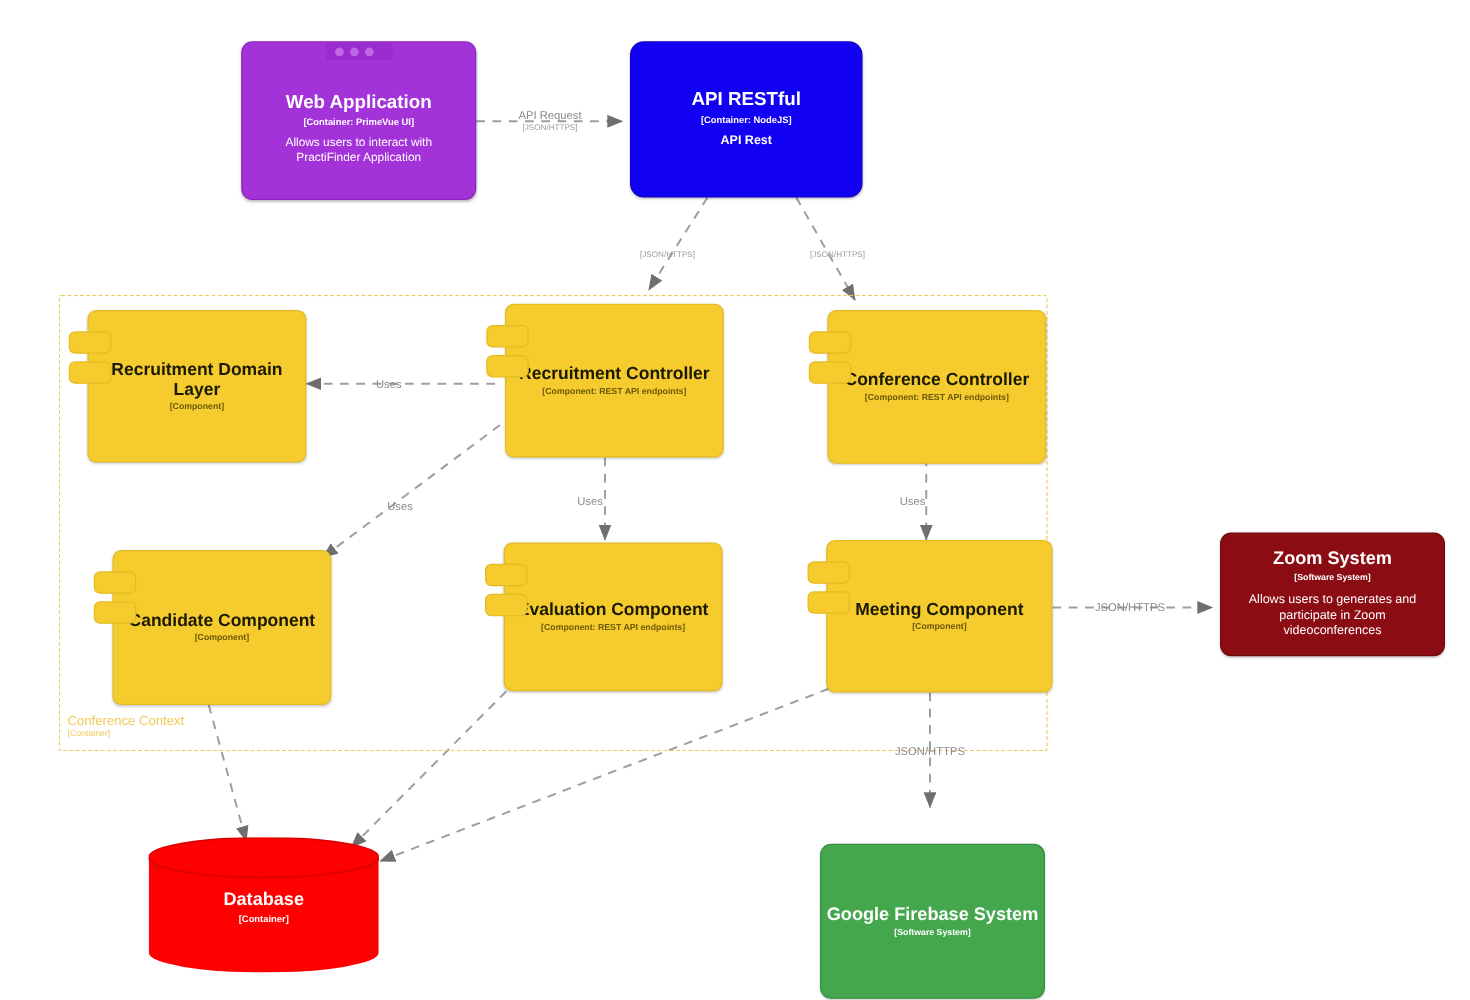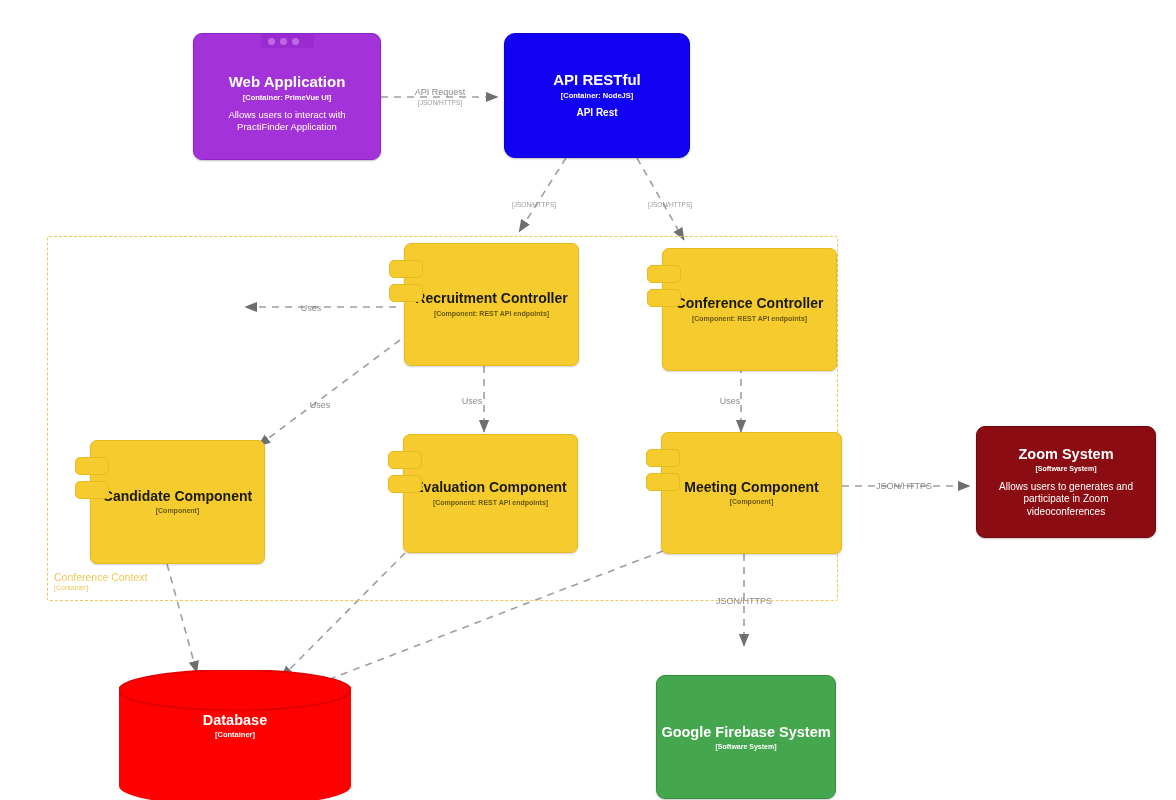--- a/index.html
+++ b/index.html
@@ -45,21 +45,21 @@
 
   
   .sys{border-radius:9px;box-shadow:0 1px 2px rgba(0,0,0,.22);}
   .sys .ttl{font-size:14.5px;color:#ffffff;}
   .sys .tech{font-size:7px;color:#ffffff;margin-top:3px;}
   .sys .desc{font-size:10px;color:#ffffff;margin-top:8px;padding:0 12px;}
   .sys.zoom-sys{background:#8C0C14;border:1px solid #6f080f;}
   .sys.firebase{background:#45A74D;border:1px solid #379040;margin-top:27px;}
 
   
-  .db{position:absolute;padding-left:48px;}
+  .db{position:absolute;}
   .db .cyl{position:absolute;inset:0;}
   .db .lbl{position:absolute;left:0;right:0;top:52%;transform:translateY(-50%);
            text-align:center;}
   .db .ttl{font-size:14.5px;color:#ffffff;}
   .db .tech{font-size:7.5px;color:#ffffff;margin-top:3px;}
 
   
   .boundary{position:absolute;border:1.6px dashed #F0C85A;border-radius:2px;
             box-sizing:border-box;background:transparent;}
   .boundary-label{position:absolute;text-align:left;line-height:1.25;}
@@ -130,20 +130,26 @@
       <span class="dot"></span>
       <span class="urlbar"></span>
     </div>
     <div class="body">
       <div class="ttl">Web Application</div>
       <div class="tech">[Container: PrimeVue UI]</div>
       <div class="desc">Allows users to interact with PractiFinder Application</div>
     </div>
   </div>
 
+  <div class="node comp" style="left:70px;top:248px;width:175px;height:122px;">
+    <span class="tab t1"></span>
+    <span class="tab t2"></span>
+    <div class="ttl" style="max-width:150px;">Recruitment Domain Layer</div>
+    <div class="tech">[Component]</div>
+  </div>
 
   <div class="node comp" style="left:404px;top:243px;width:175px;height:123px;">
     <span class="tab t1"></span>
     <span class="tab t2"></span>
     <div class="ttl">Recruitment Controller</div>
     <div class="tech">[Component: REST API endpoints]</div>
   </div>
 
   <div class="node comp" style="left:662px;top:248px;width:175px;height:123px;">
     <span class="tab t1"></span>
@@ -166,21 +172,21 @@
     <div class="tech">[Component: REST API endpoints]</div>
   </div>
 
   <div class="node comp" style="left:661px;top:432px;width:181px;height:122px;">
     <span class="tab t1"></span>
     <span class="tab t2"></span>
     <div class="ttl">Meeting Component</div>
     <div class="tech">[Component]</div>
   </div>
 
-  <div class="node sys zoom-sys" style="left:976px;top:426px;width:180px;height:112px;">
+  <div class="node sys zoom-sys" style="left:976px;top:426px;width:180px;height:99px;">
     <div class="ttl">Zoom System</div>
     <div class="tech">[Software System]</div>
     <div class="desc">Allows users to generates and participate in Zoom videoconferences</div>
   </div>
 
   <div class="node sys firebase" style="left:656px;top:648px;width:180px;height:124px;">
     <div class="ttl">Google Firebase System</div>
     <div class="tech">[Software System]</div>
   </div>
 

